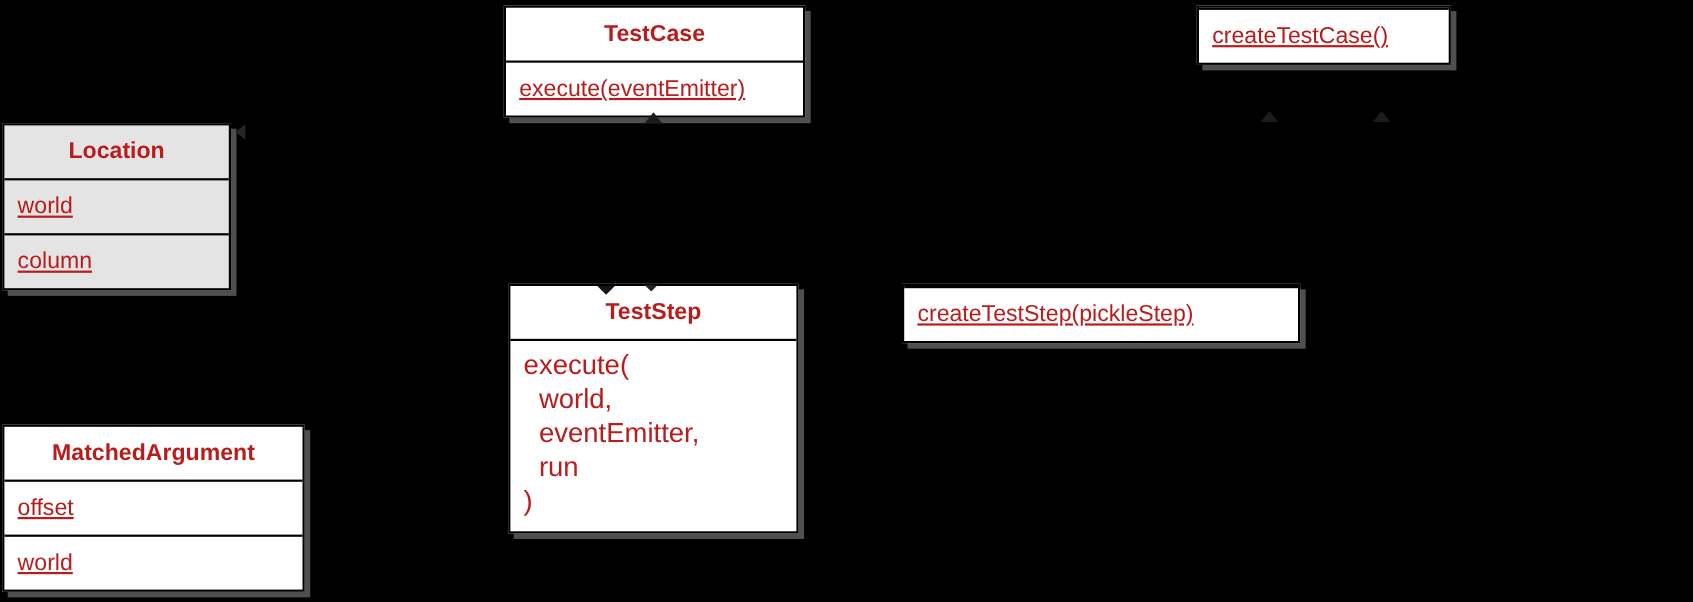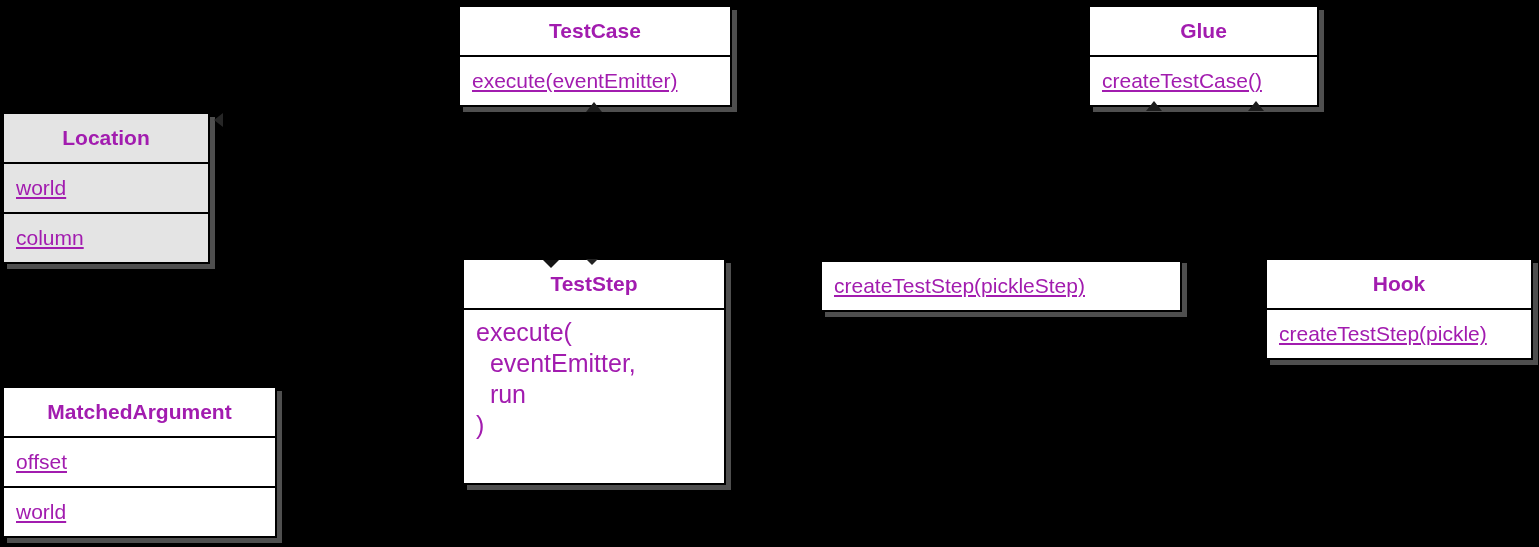--- a/index.html
+++ b/index.html
@@ -3,21 +3,21 @@
 <meta charset="utf-8">
 <style>
   html, body { margin: 0; padding: 0; background: #000; }
   #canvas {
     position: relative;
     width: 1539px;
     height: 547px;
     background: #000000;
     overflow: hidden;
     font-family: "Liberation Sans", "DejaVu Sans", sans-serif;
-    color: #a21caf;
+    color: #b91c1c;
   }
   .uml-box {
     position: absolute;
     box-sizing: border-box;
     background: #ffffff;
     border: 2px solid #000000;
     box-shadow: 5px 5px 0 0 #4f4f4f;
   }
   .uml-box.gray { background: #e4e4e4; }
   .uml-title {
@@ -61,48 +61,44 @@
 <body>
 
 <div id="canvas">
 
   <div class="uml-box" style="left:458px; top:5px; width:274px;">
     <div class="uml-title">TestCase</div>
     <div class="uml-row">execute(eventEmitter)</div>
   </div>
 
   <div class="uml-box" style="left:1088px; top:5px; width:231px;">
-    <div class="uml-title">Glue</div>
     <div class="uml-row">createTestCase()</div>
   </div>
 
   <div class="uml-box gray" style="left:2px; top:112px; width:208px;">
     <div class="uml-title">Location</div>
     <div class="uml-row">world</div>
     <div class="uml-row">column</div>
   </div>
 
   <div class="uml-box" style="left:462px; top:258px; width:264px; height:227px;">
     <div class="uml-title">TestStep</div>
     <div class="uml-body">
       <div class="uml-line">execute(</div>
+      <div class="uml-line">  world,</div>
       <div class="uml-line">  eventEmitter,</div>
       <div class="uml-line">  run</div>
       <div class="uml-line">)</div>
     </div>
   </div>
 
   <div class="uml-box" style="left:820px; top:258px; width:362px;">
     <div class="uml-row">createTestStep(pickleStep)</div>
   </div>
 
-  <div class="uml-box" style="left:1265px; top:258px; width:268px;">
-    <div class="uml-title">Hook</div>
-    <div class="uml-row">createTestStep(pickle)</div>
-  </div>
 
   <div class="uml-box" style="left:2px; top:386px; width:275px;">
     <div class="uml-title">MatchedArgument</div>
     <div class="uml-row">offset</div>
     <div class="uml-row">world</div>
   </div>
 
   <div class="arrow arrow-up-1"></div>
   <div class="arrow arrow-up-2"></div>
   <div class="arrow arrow-up-3"></div>

